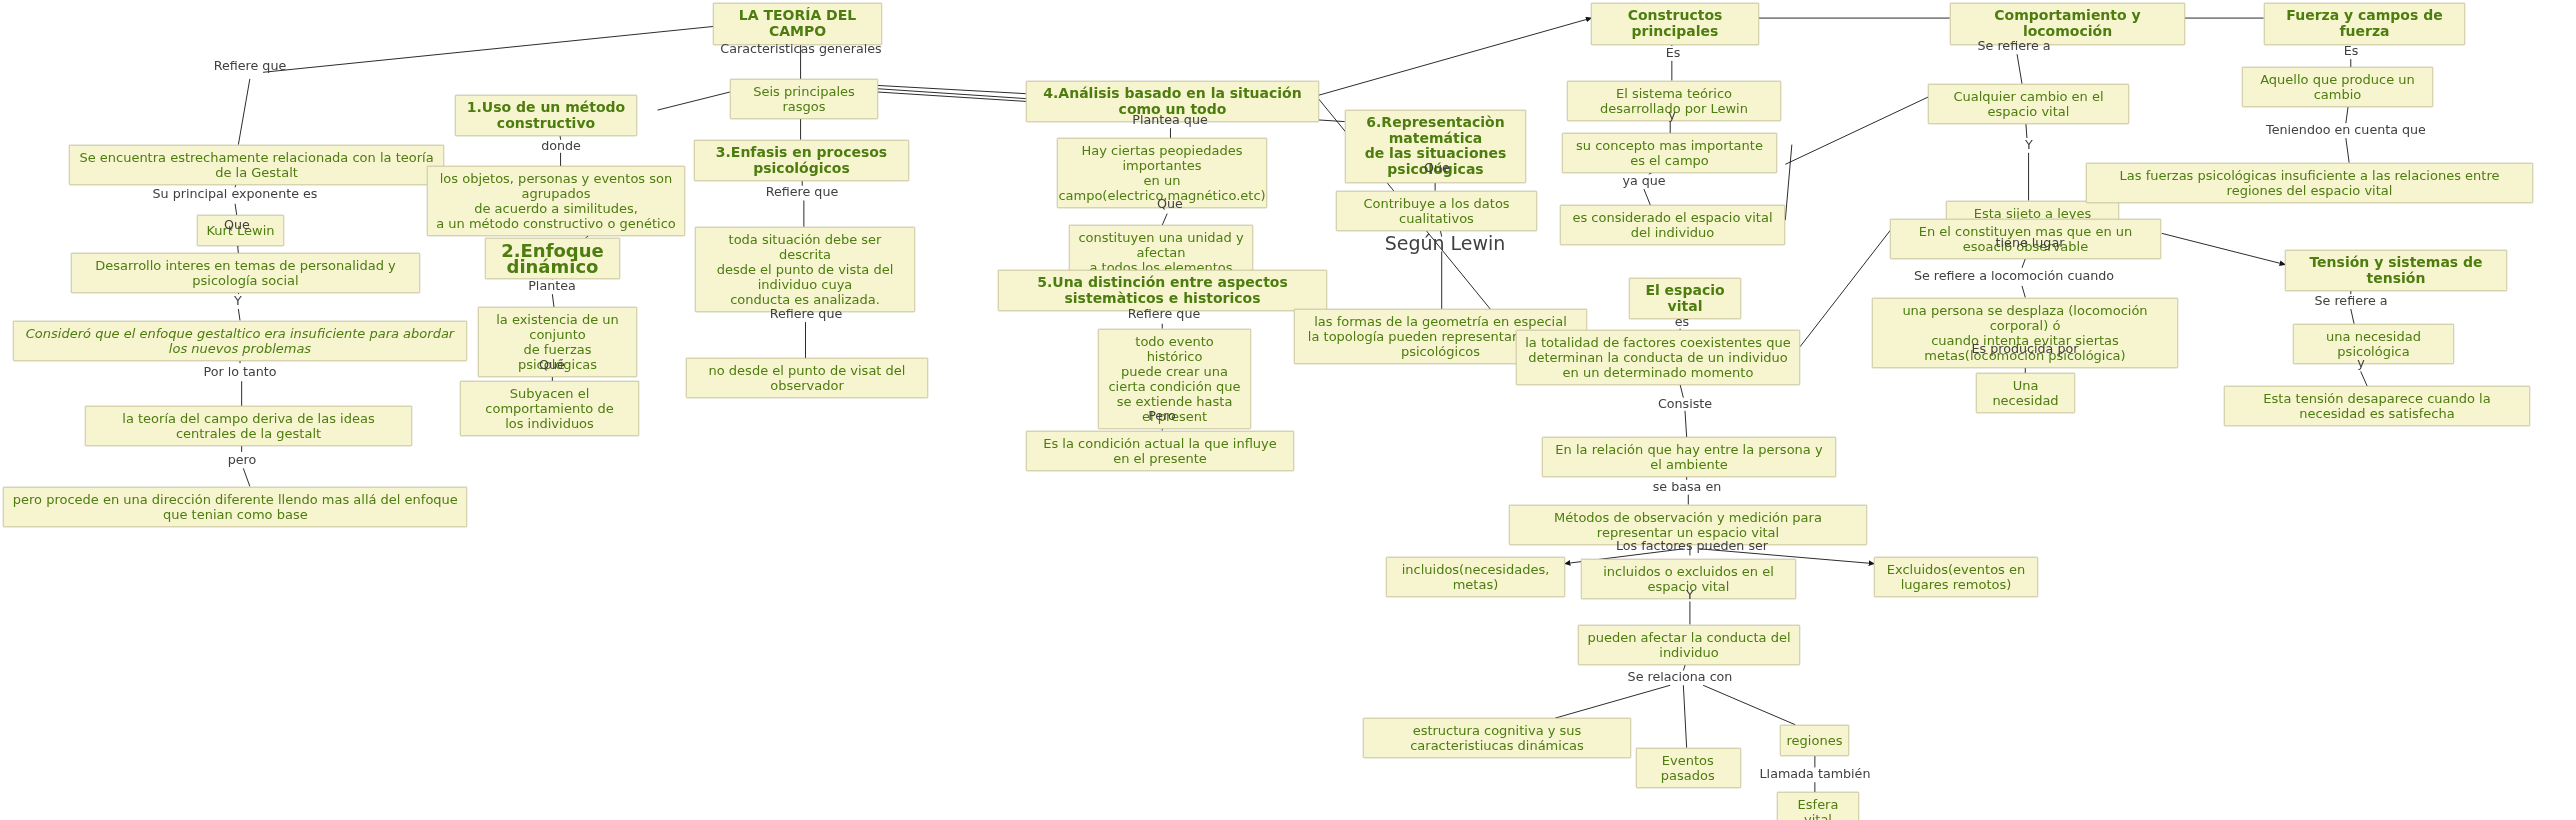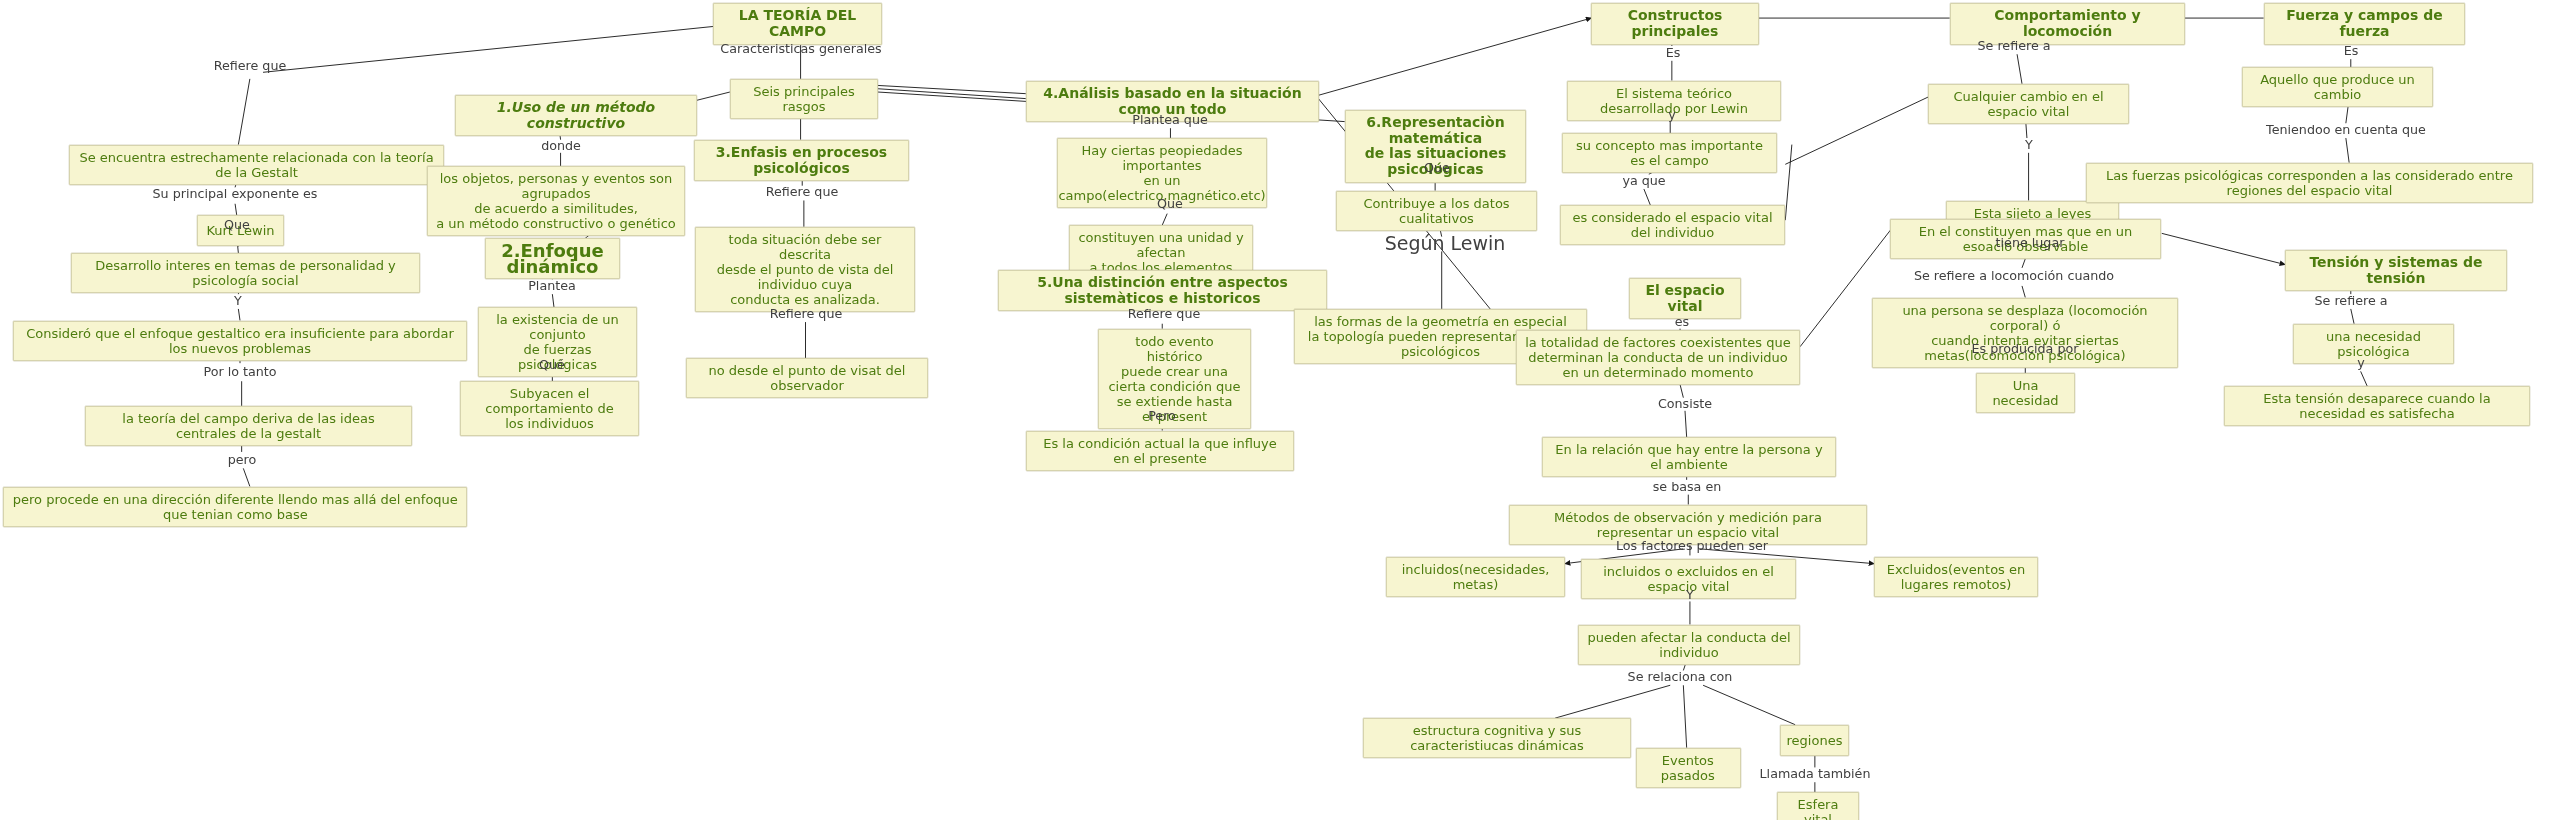--- a/index.html
+++ b/index.html
@@ -158,25 +158,25 @@
         <polyline points="1604,120 1844,414"></polyline>
         <polyline points="1248,120 1068,108"></polyline>
       </g>
   </svg>
 
   <div id="node-layer">
       <div class="node bold" style="left: 713px; top: 3.3px; width: 169px; min-height: 31px; font-size: 14px; line-height: 15.6px;">LA TEORÍA DEL CAMPO</div>
       <div class="node" style="left: 69px; top: 145px; width: 375px; min-height: 31px; font-size: 13px; line-height: 15px;">Se encuentra estrechamente relacionada con la teoría de la Gestalt</div>
       <div class="node" style="left: 197px; top: 215px; width: 87px; min-height: 31px; font-size: 13px; line-height: 15px;">Kurt  Lewin</div>
       <div class="node" style="left: 71px; top: 253px; width: 349px; min-height: 31px; font-size: 13px; line-height: 15px;">Desarrollo interes en temas de personalidad y psicología social</div>
-      <div class="node" style="left: 13px; top: 321px; width: 454px; min-height: 31px; font-size: 13px; line-height: 15px;">Consideró que el enfoque gestaltico era insuficiente para abordar los nuevos problemas</div>
+      <div class="node" style="left: 13px; top: 321px; width: 454px; min-height: 31px; font-size: 13px; line-height: 15px; font-style: italic;">Consideró que el enfoque gestaltico era insuficiente para abordar los nuevos problemas</div>
       <div class="node" style="left: 85px; top: 406px; width: 327px; min-height: 31px; font-size: 13px; line-height: 15px;">la teoría del campo deriva de las ideas centrales de la gestalt</div>
       <div class="node" style="left: 3.3px; top: 487px; width: 464px; min-height: 31px; font-size: 13px; line-height: 15px;">pero procede en una dirección diferente llendo mas allá del enfoque que tenian como base</div>
       <div class="node" style="left: 730px; top: 79px; width: 148px; min-height: 28px; font-size: 13px; line-height: 15px;">Seis principales rasgos</div>
-      <div class="node bold" style="left: 455px; top: 95px; width: 242px; min-height: 31px; font-size: 14px; line-height: 15.6px; font-style: italic;">1.Uso de un método constructivo</div>
+      <div class="node bold" style="left: 455px; top: 95px; width: 182px; min-height: 31px; font-size: 14px; line-height: 15.6px;">1.Uso de un método constructivo</div>
       <div class="node" style="left: 427px; top: 166px; width: 258px; min-height: 54px; font-size: 13px; line-height: 15px;">los objetos, personas y eventos son agrupados
 de acuerdo a similitudes,
 a un método constructivo o genético</div>
       <div class="node bold" style="left: 485px; top: 238px; width: 135px; min-height: 31px; font-size: 18px; line-height: 15.6px;">2.Enfoque dinámico</div>
       <div class="node" style="left: 478px; top: 307px; width: 159px; min-height: 43px; font-size: 13px; line-height: 15px;">la existencia de un conjunto
 de fuerzas psicológicas</div>
       <div class="node" style="left: 460px; top: 381px; width: 179px; min-height: 43px; font-size: 13px; line-height: 15px;">Subyacen el comportamiento de
 los individuos</div>
       <div class="node bold" style="left: 694px; top: 140px; width: 215px; min-height: 31px; font-size: 14px; line-height: 15.6px;">3.Enfasis en procesos psicológicos</div>
       <div class="node" style="left: 695px; top: 227px; width: 220px; min-height: 54px; font-size: 13px; line-height: 15px;">toda situación debe ser descrita
@@ -219,21 +219,21 @@
       <div class="node" style="left: 1777px; top: 792px; width: 82px; min-height: 31px; font-size: 13px; line-height: 15px;">Esfera vital</div>
       <div class="node bold" style="left: 1950px; top: 3.3px; width: 235px; min-height: 31px; font-size: 14px; line-height: 15.6px;">Comportamiento y locomoción</div>
       <div class="node" style="left: 1928px; top: 84px; width: 201px; min-height: 31px; font-size: 13px; line-height: 15px;">Cualquier cambio en el espacio vital</div>
       <div class="node" style="left: 1946px; top: 201px; width: 173px; min-height: 31px; font-size: 13px; line-height: 15px;">Esta sijeto a leyes psicológicas</div>
       <div class="node" style="left: 1890px; top: 219px; width: 271px; min-height: 31px; font-size: 13px; line-height: 15px;">En el constituyen mas que en un esoacio observable</div>
       <div class="node" style="left: 1872px; top: 298px; width: 306px; min-height: 43px; font-size: 13px; line-height: 15px;">una persona se desplaza (locomoción corporal) ó
 cuando intenta evitar siertas metas(locomoción psicológica)</div>
       <div class="node" style="left: 1976px; top: 373px; width: 99px; min-height: 31px; font-size: 13px; line-height: 15px;">Una necesidad</div>
       <div class="node bold" style="left: 2264px; top: 3.3px; width: 201px; min-height: 31px; font-size: 14px; line-height: 15.6px;">Fuerza y campos de fuerza</div>
       <div class="node" style="left: 2242px; top: 67px; width: 191px; min-height: 31px; font-size: 13px; line-height: 15px;">Aquello que produce un cambio</div>
-      <div class="node" style="left: 2086px; top: 163px; width: 447px; min-height: 31px; font-size: 13px; line-height: 15px;">Las fuerzas psicológicas corresponden a las considerado entre regiones del espacio vital</div>
+      <div class="node" style="left: 2086px; top: 163px; width: 447px; min-height: 31px; font-size: 13px; line-height: 15px;">Las fuerzas psicológicas insuficiente a las relaciones entre regiones del espacio vital</div>
       <div class="node bold" style="left: 2285px; top: 250px; width: 222px; min-height: 31px; font-size: 14px; line-height: 15.6px;">Tensión y sistemas de tensión</div>
       <div class="node" style="left: 2293px; top: 324px; width: 161px; min-height: 31px; font-size: 13px; line-height: 15px;">una necesidad psicológica</div>
       <div class="node" style="left: 2224px; top: 386px; width: 306px; min-height: 31px; font-size: 13px; line-height: 15px;">Esta tensión desaparece cuando la necesidad es satisfecha</div>
     </div>
   <div id="label-layer">
       <div class="linklabel" style="left: 250px; top: 66px; font-size: 12.7px; line-height: 14px;">Refiere que</div>
       <div class="linklabel" style="left: 801px; top: 49px; font-size: 12.7px; line-height: 14px;">Caracteristicas generales</div>
       <div class="linklabel" style="left: 235px; top: 194px; font-size: 12.7px; line-height: 14px;">Su principal exponente es</div>
       <div class="linklabel" style="left: 237px; top: 225px; font-size: 12.7px; line-height: 14px;">Que</div>
       <div class="linklabel" style="left: 238px; top: 301px; font-size: 12.7px; line-height: 14px;">Y</div>

